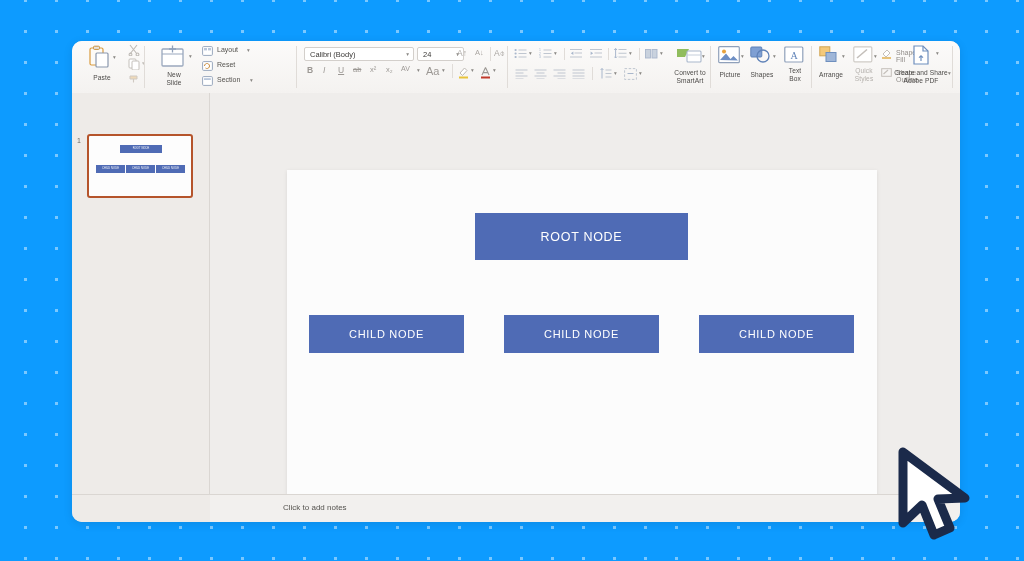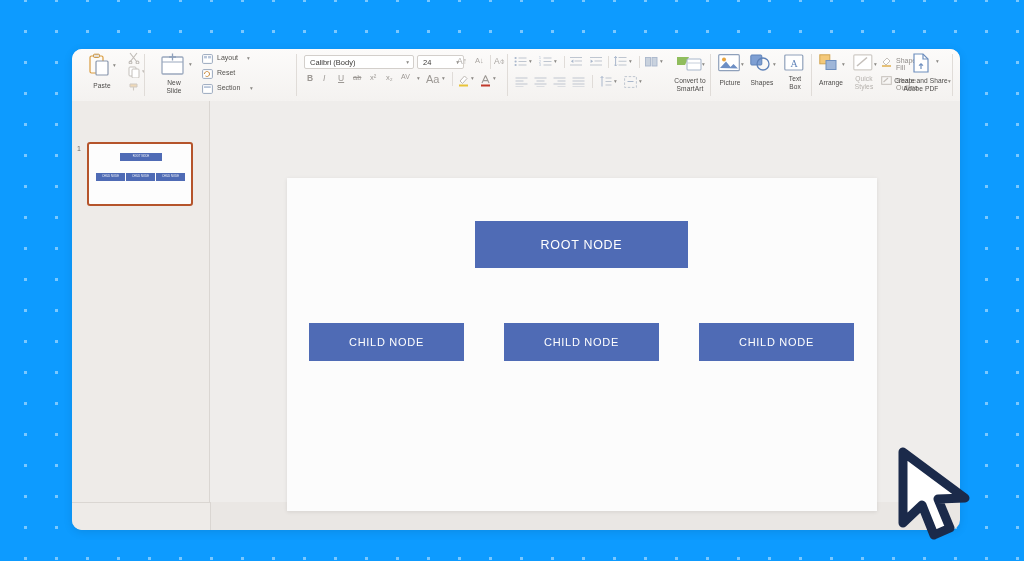--- a/index.html
+++ b/index.html
@@ -17,21 +17,20 @@
     background-position:10px 16px;
     pointer-events:none;
   }
   
   .window{
     position:absolute;left:72px;top:41px;width:888px;height:481px;
     background:#EAE7E4;
     border-radius:10px;
     box-shadow:0 2px 10px rgba(0,0,0,.10);
     overflow:hidden;
-    margin-top:8px;
   }
   
   .ribbon{
     position:absolute;left:0;top:0;width:888px;height:52px;
     background:linear-gradient(#FCFBFA,#F4F2F0);
     border-bottom:1px solid #DCD8D4;
   }
   .rgroup{position:absolute;top:0;height:52px;}
   .rsep{position:absolute;top:5px;width:1px;height:42px;background:#E0DCD8;}
   .lbl{
@@ -425,20 +424,23 @@
       <div class="node child" style="left:217px;top:145px;width:155px;height:38px;">
         <span>CHILD NODE</span>
       </div>
       <div class="node child" style="left:412px;top:145px;width:155px;height:38px;">
         <span>CHILD NODE</span>
       </div>
     </div>
   </div>
 
   <div class="leftfoot"></div>
+  <div class="notesbar">
+    <div class="notestext">Click to add notes</div>
+  </div>
 
 </div>
 
 <div class="cursor">
   <svg width="90" height="96" viewBox="0 0 90 96">
     <path d="M10 5 L10 76 L29 58 L41 88 L57 81 L45 52 L72 51 Z" fill="#FFFFFF" stroke="#1B2A4A" stroke-width="9" stroke-linejoin="round" stroke-linecap="round"></path>
   </svg>
 </div>
 
 </body></html>

